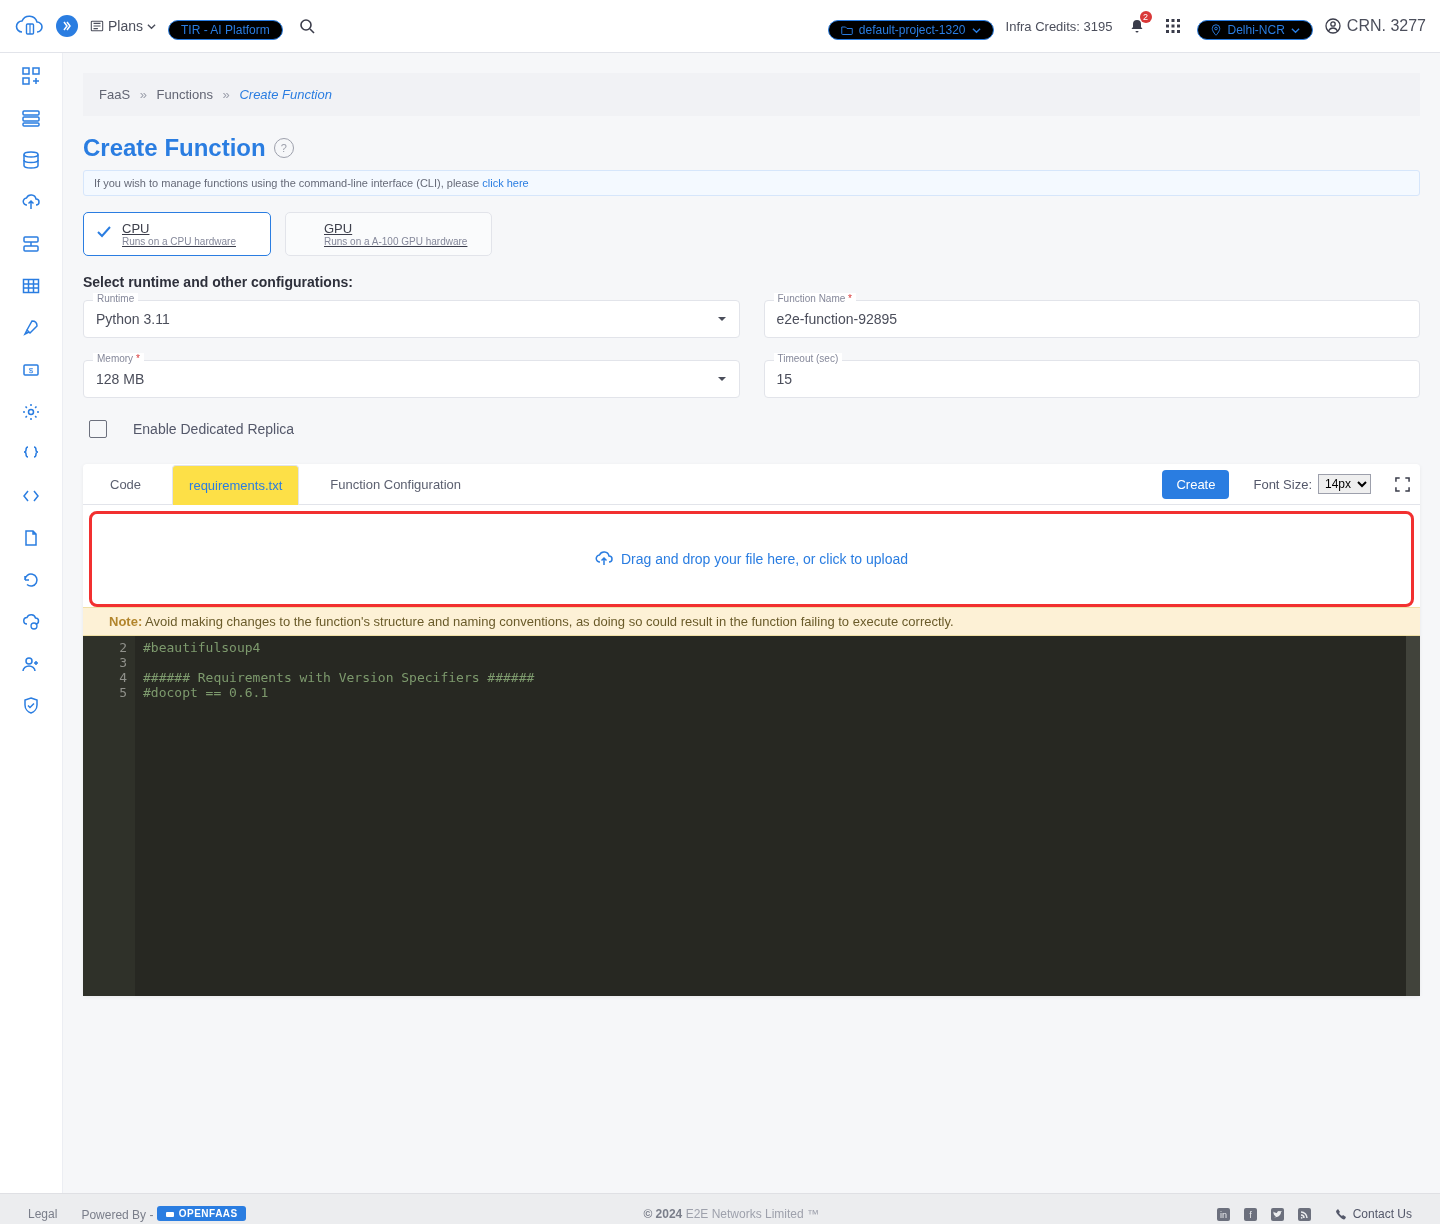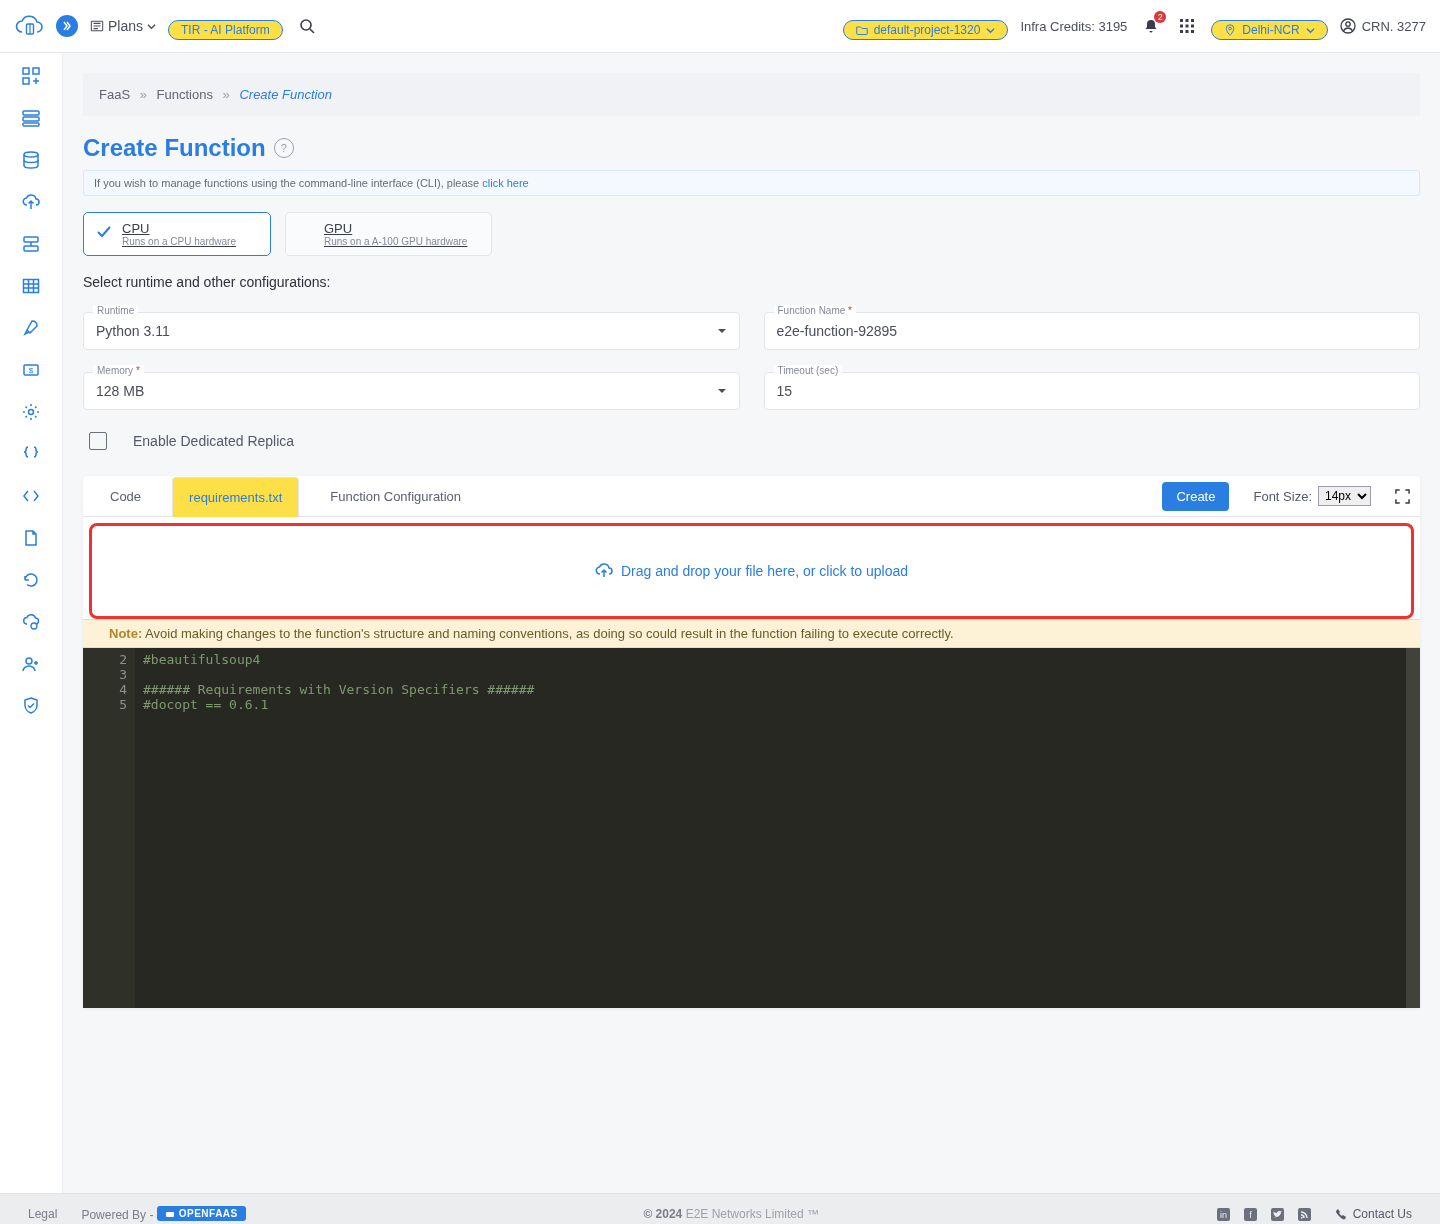--- a/index.html
+++ b/index.html
@@ -18,26 +18,26 @@
     --note-border:#f0e0a6;
   }
   html,body{margin:0;padding:0;font-family:-apple-system,"Segoe UI",Arial,sans-serif;color:var(--text);background:var(--bg);}
   a{color:var(--link);}
   
   .topbar{display:flex;align-items:center;height:44px;background:#fff;border-bottom:1px solid var(--border);padding:4px 14px;gap:12px;}
   .logo-icon{color:var(--blue);display:flex;align-items:center;}
   .topbar .circle-btn{width:22px;height:22px;border-radius:50%;background:var(--blue);color:#fff;display:flex;align-items:center;justify-content:center;font-size:11px;}
   .plans{display:flex;align-items:center;gap:4px;font-size:14px;color:#4b4e5b;}
   .chip{display:inline-flex;align-items:center;gap:6px;border:1px solid var(--blue);color:var(--blue);border-radius:14px;padding:2px 12px;font-size:12px;}
-  .chip.outlined{background:#fde047;margin-top:8px;}
+  .chip.outlined{background:#000000;margin-top:8px;}
   .topbar .spacer{flex:1;}
   .topbar .iconbtn{display:flex;align-items:center;justify-content:center;width:24px;height:24px;color:#4b4e5b;position:relative;}
   .bell-badge{position:absolute;top:-3px;right:-3px;background:#d93838;color:#fff;font-size:9px;border-radius:50%;width:12px;height:12px;display:flex;align-items:center;justify-content:center;}
   .top-text{font-size:13px;color:#4b4e5b;}
-  .crn{font-size:13px;color:#4b4e5b;display:flex;align-items:center;gap:6px;}
+  .crn{font-size:16px;color:#4b4e5b;display:flex;align-items:center;gap:6px;}
   
   .layout{display:flex;min-height:calc(100vh - 44px - 40px);}
   .sidebar{width:62px;background:#fff;border-right:1px solid #eceef3;padding:12px 0;display:flex;flex-direction:column;align-items:center;gap:20px;}
   .sidebar .sicon{width:22px;height:22px;color:var(--blue);display:flex;align-items:center;justify-content:center;}
   .mainwrap{flex:1;padding:20px 20px 24px 20px;}
   
   .breadcrumb{background:#f1f2f5;padding:14px 16px;font-size:13px;color:#626573;}
   .breadcrumb .sep{margin:0 6px;color:#9da0ac;}
   .breadcrumb .active{color:var(--blue);font-style:italic;}
   
@@ -46,21 +46,21 @@
   .help-icon{width:18px;height:18px;border:1.5px solid #9da0ac;border-radius:50%;color:#9da0ac;display:flex;align-items:center;justify-content:center;font-size:11px;}
   .cli-note{border:1px solid #d6e6fb;background:#f4f9ff;color:#666a78;font-size:11px;padding:6px 10px;border-radius:3px;margin-bottom:16px;}
   .cli-note a{color:var(--link);text-decoration:none;}
   
   .hw-row{display:flex;gap:14px;margin-bottom:18px;}
   .hw-card{border:1px solid var(--border);border-radius:5px;background:#fafbfc;padding:8px 24px 8px 12px;min-width:150px;display:flex;gap:10px;align-items:flex-start;text-decoration:underline;}
   .hw-card.selected{border-color:var(--blue);background:#fff;}
   .hw-check{color:var(--blue);margin-top:2px;width:16px;}
   .hw-title{font-size:13px;color:#3e404c;}
   .hw-sub{font-size:10px;color:#85889a;}
-  .section-label{font-size:14px;font-weight:400;color:#2e303b;margin-bottom:22px;}
+  .section-label{font-size:14px;font-weight:700;color:#2e303b;margin-bottom:10px;}
   
   .form-row{display:flex;gap:24px;margin-bottom:22px;}
   .field{flex:1;position:relative;}
   .field .float-label{position:absolute;top:-7px;left:10px;background:#fff;padding:0 4px;font-size:10px;color:#85889a;}
   .field .float-label .req{color:#d93838;}
   .field .ctrl{width:100%;box-sizing:border-box;border:1px solid var(--border);border-radius:4px;padding:10px 12px;font-size:14px;color:#4b4e5b;background:#fff;display:flex;align-items:center;justify-content:space-between;}
   .field input.ctrl{outline:none;}
   .checkbox-row{display:flex;align-items:center;gap:26px;margin:6px 0 26px 6px;}
   .checkbox-row .cb{width:16px;height:16px;border:1.5px solid #6c707d;border-radius:2px;}
   .checkbox-row .cblabel{font-size:14px;color:#54586a;}

